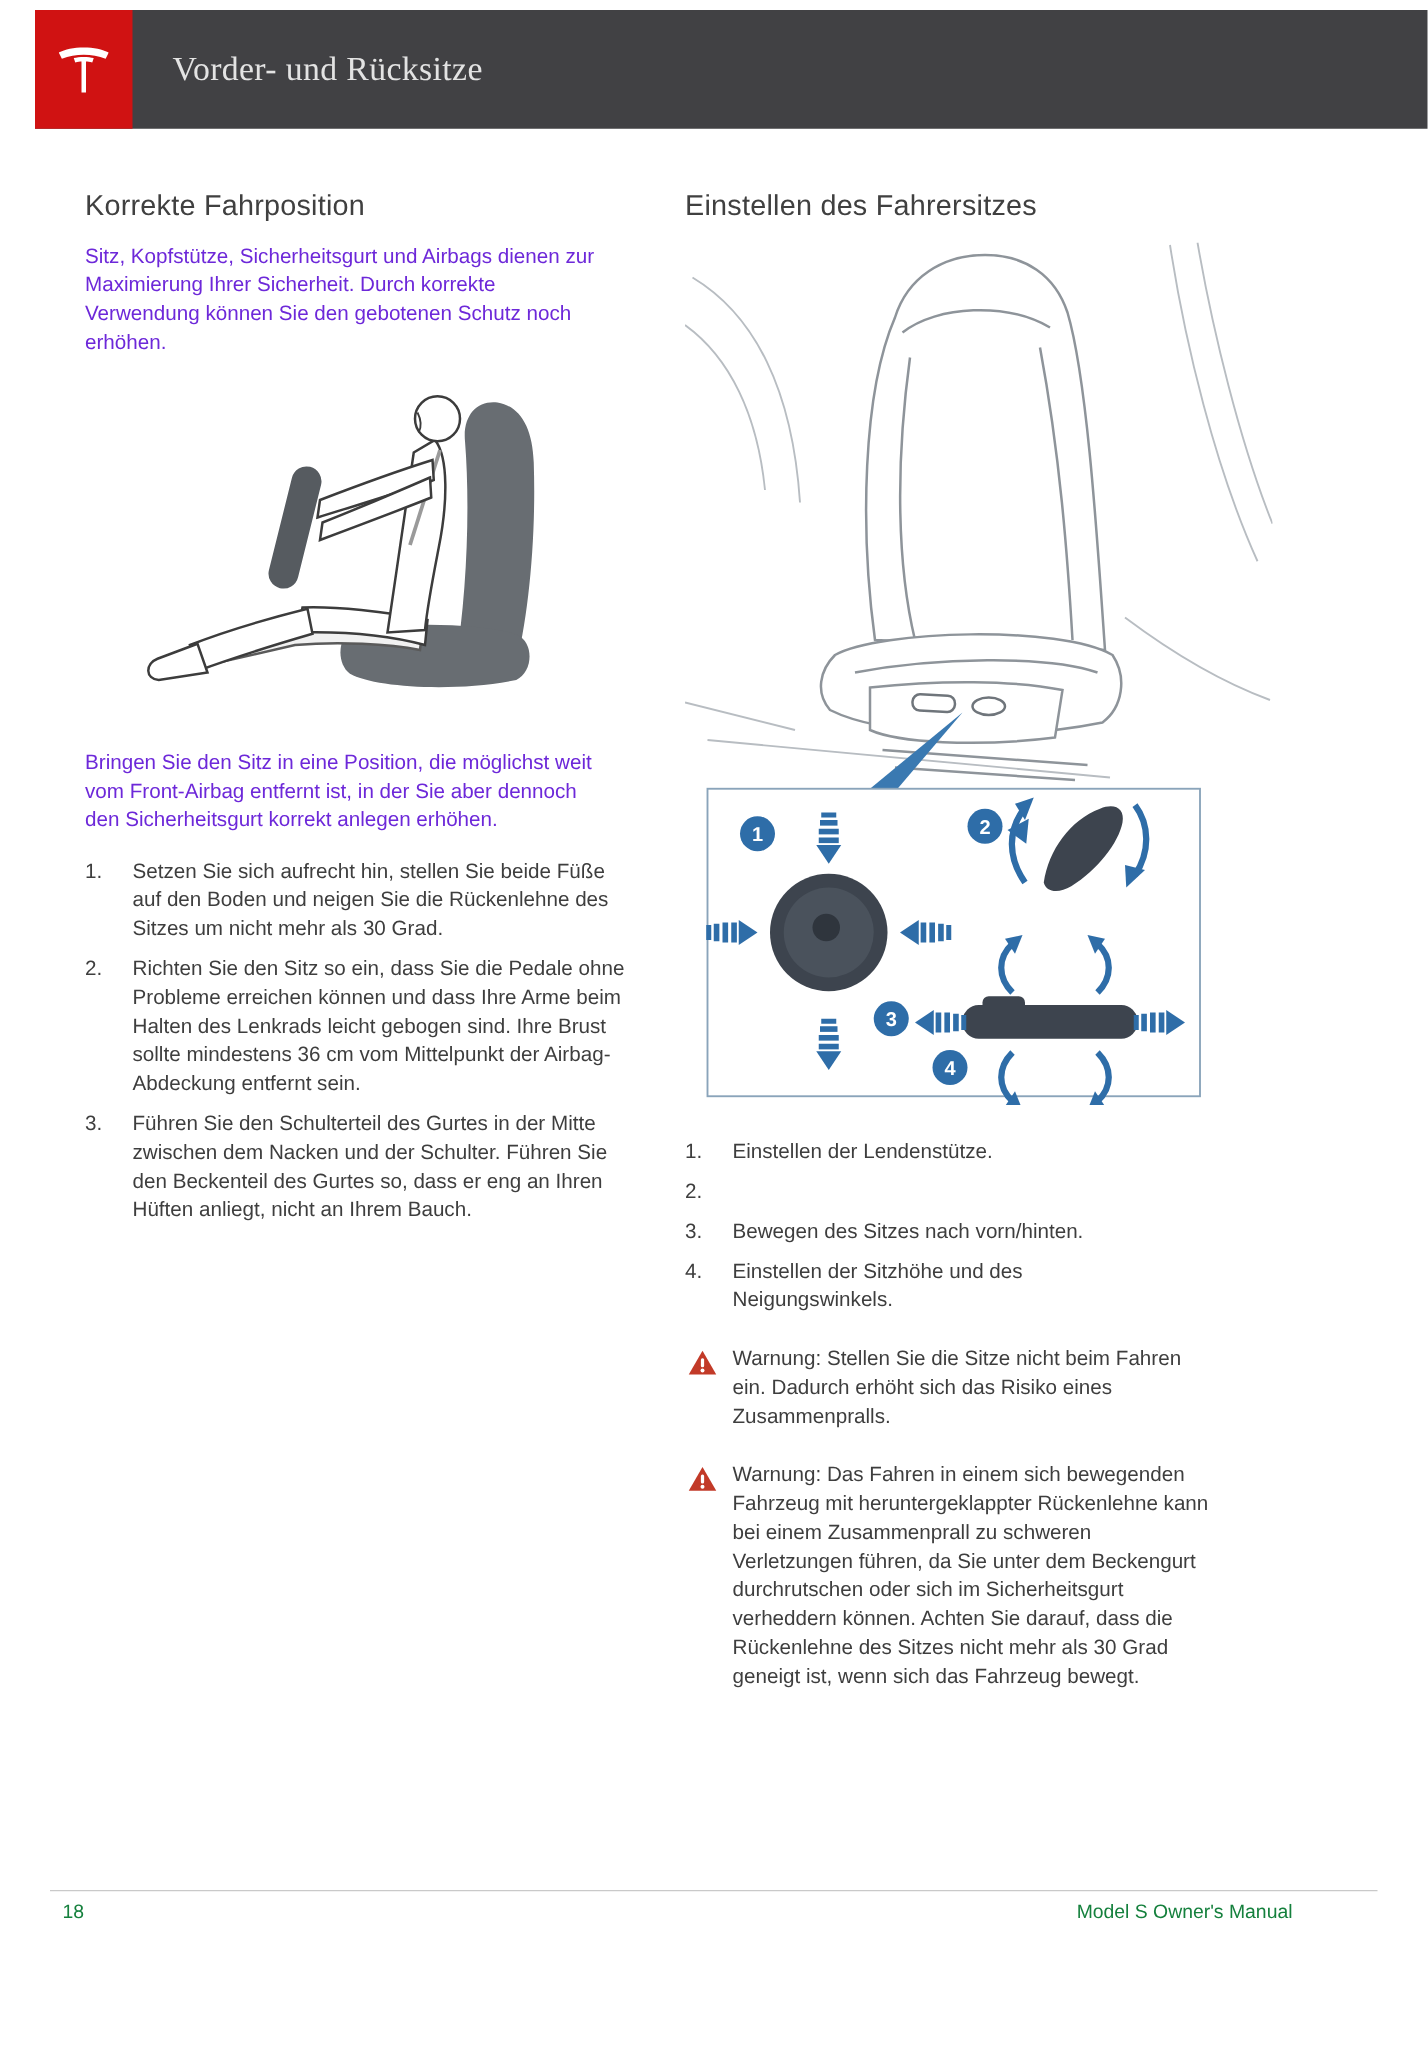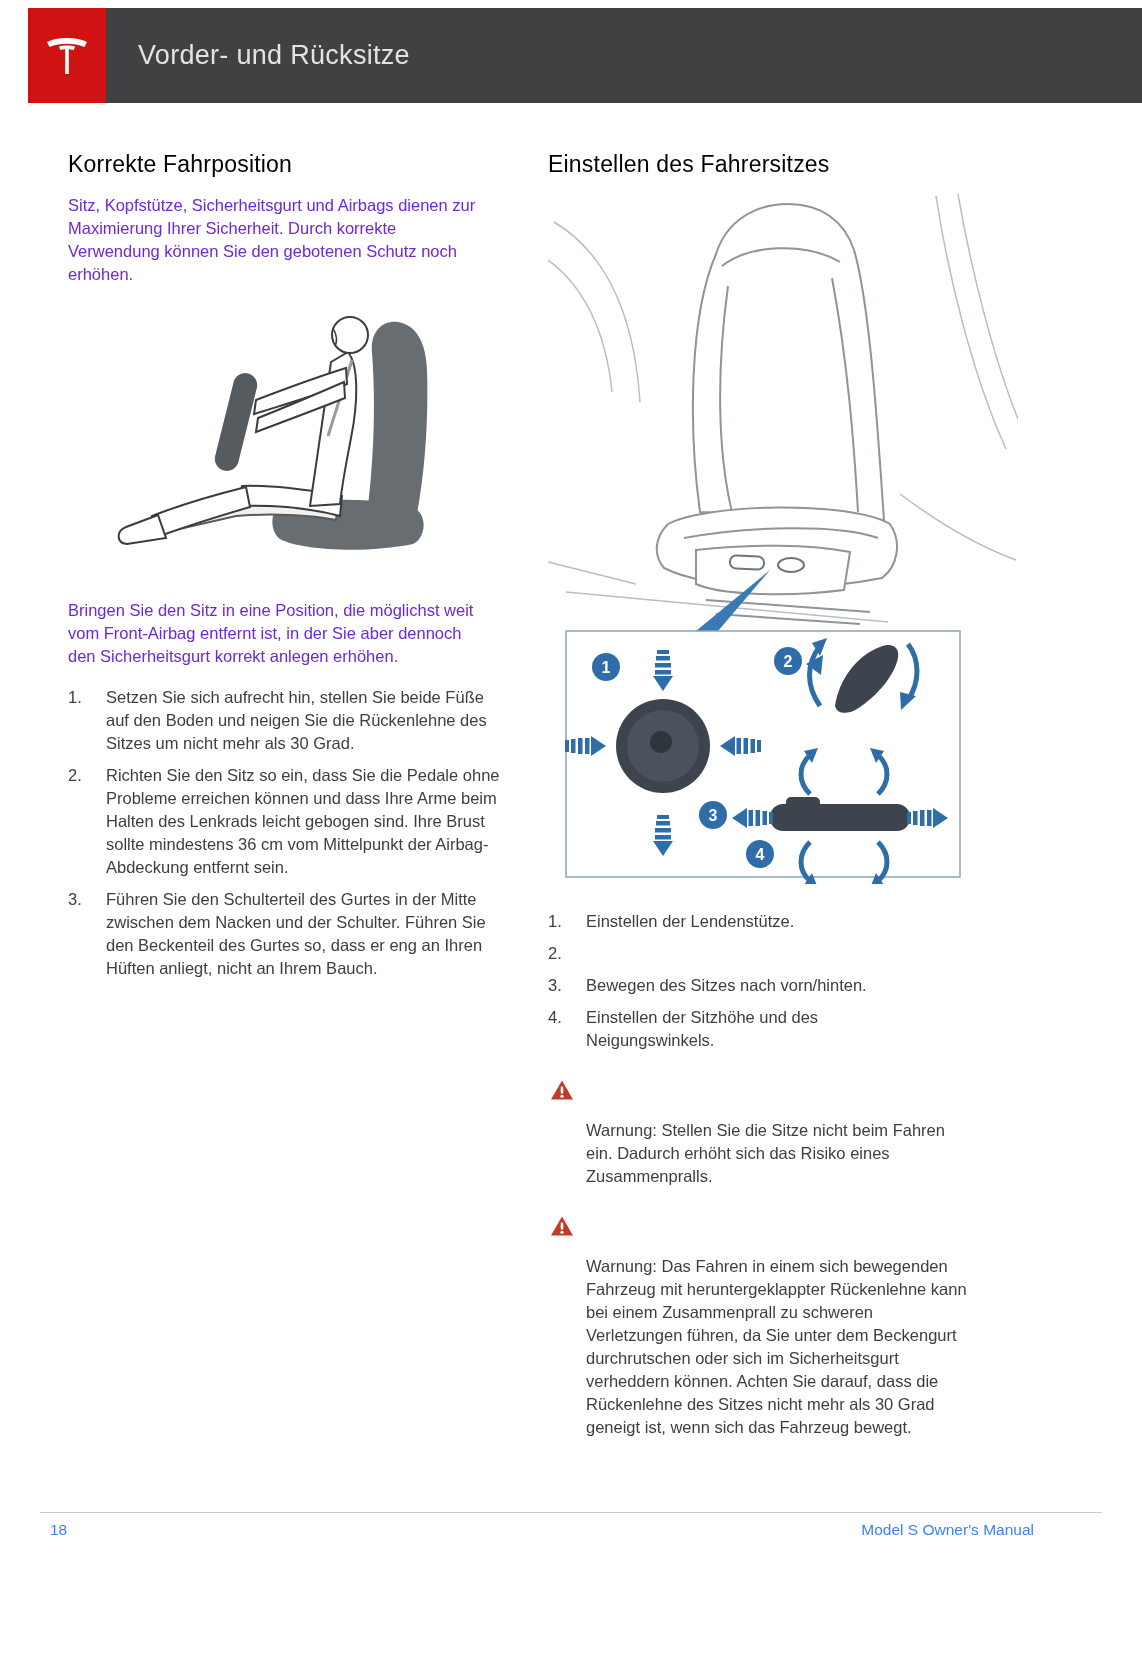--- a/index.html
+++ b/index.html
@@ -10,21 +10,21 @@
     color: #3e3e3e;
     position: relative;
     overflow: hidden;
   }
   .page { position: relative; width: 1142px; height: 1654px; }
 
   
   .topbar {
     position: absolute; top: 8px; left: 28px; right: 0; height: 95px;
     background: #414144;
-    display: flex; align-items: center;
+    display: flex; align-items: center; font-family: Liberation Serif, serif;
   }
   .logo-box {
     width: 78px; height: 95px; background: #d01212;
     display: flex; align-items: center; justify-content: center;
     flex: none;
   }
   .topbar-title {
     margin: 0 0 0 32px;
     font-size: 27px; font-weight: 400; letter-spacing: 0.3px;
     color: #e3e3e3;
@@ -36,50 +36,50 @@
     display: flex; gap: 48px;
     padding: 48px 0 0 68px;
     box-sizing: border-box;
   }
   .col-left  { width: 432px; flex: none; }
   .col-right { width: 500px; flex: none; }
 
   h2 {
     margin: 0 0 16px 0;
     font-size: 23px; font-weight: 400; letter-spacing: 0.2px;
-    color: #000000;
+    color: #404040;
   }
   p {
     margin: 0 0 14px 0;
     font-size: 16.5px; line-height: 23px; color: #6d28d9;
   }
   .col-left p { max-width: 420px; }
 
   .figure { position: relative; }
   .figure-driving { margin: 22px 0 26px 28px; width: 348px; height: 265px; }
   .figure-seat    { margin: 4px 0 0 0; width: 470px; height: 690px; }
 
   ol.steps { list-style: none; margin: 18px 0 20px 0; padding: 0; }
   .li { display: flex; font-size: 16.5px; line-height: 23px; margin: 0 0 9px 0; }
   .num { width: 38px; flex: none; }
   .txt { flex: 1; }
   .col-right ol.steps { margin-top: 26px; margin-bottom: 6px; }
   .col-right .li .txt { max-width: 334px; }
 
   .warning { display: flex; margin-top: 24px; }
   .warn-icon { width: 24px; height: 22px; flex: none; margin: 3px 12px 0 2px; }
-  .warning .wtxt { max-width: 384px; font-size: 16.5px; line-height: 23px; margin-top: 43px; }
+  .warning .wtxt { max-width: 384px; font-size: 16.5px; line-height: 23px; }
 
   
   .pagefooter { position: absolute; top: 1512px; left: 40px; right: 40px; }
   .rule { border-top: 1px solid #c9c9c9; height: 0; }
   .foot-row {
     display: flex; justify-content: space-between;
     padding: 8px 68px 0 10px;
-    font-size: 15.5px; color: #3b82f6;
+    font-size: 15.5px; color: #15803d;
   }
 
   svg text { font-family: "Liberation Sans", sans-serif; }
 </style>
 </head>
 <body>
 
 <div class="page">
 
   <header class="topbar">

